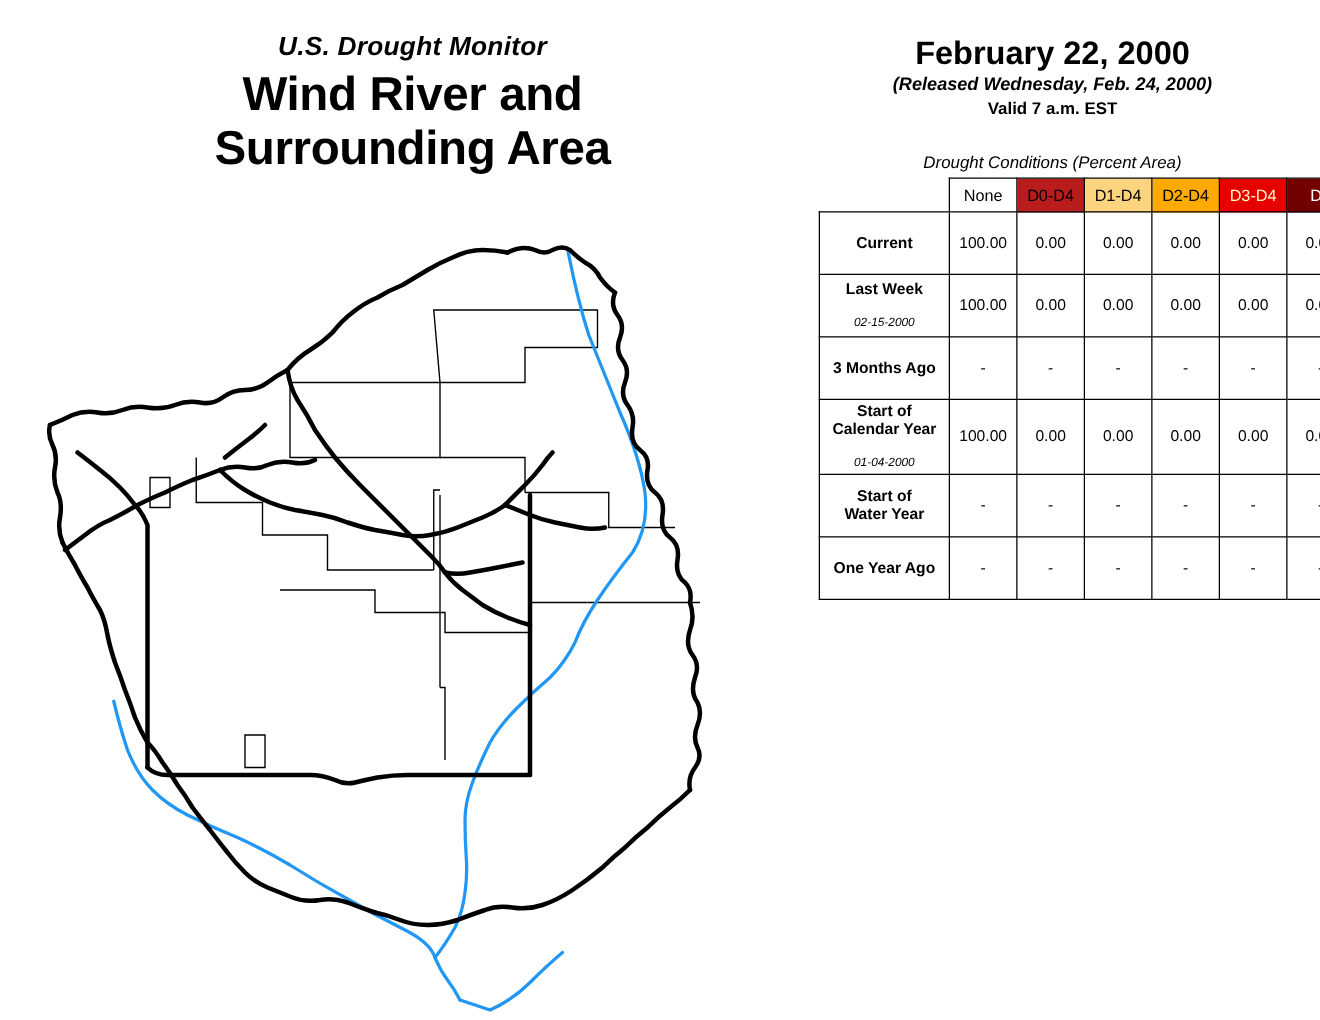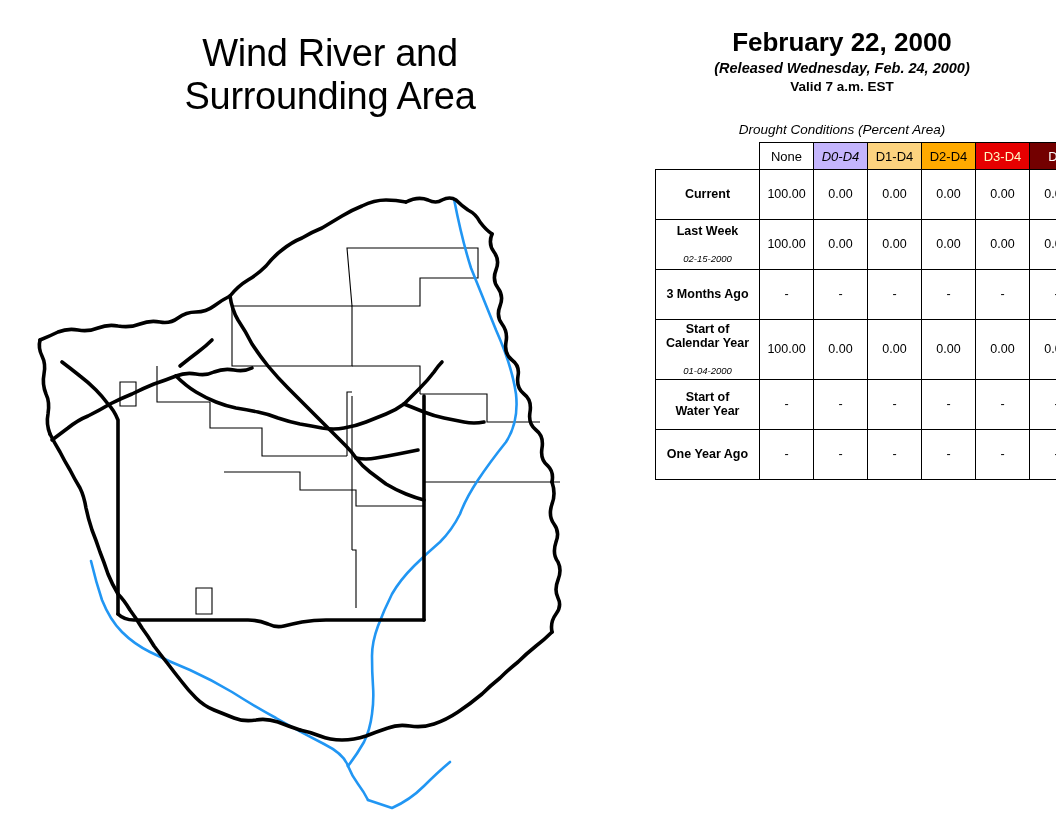--- a/index.html
+++ b/index.html
@@ -30,21 +30,21 @@
   #dm-eyebrow {
     font-size: 21px;
     font-weight: bold;
     font-style: italic;
     letter-spacing: 0.2px;
     color: #000;
     line-height: 1.1;
   }
   #dm-title {
     font-size: 38px;
-    font-weight: normal;
+    font-weight: bold;
     color: #000;
     line-height: 1.12;
     margin-top: 6px;
     letter-spacing: -0.3px;
   }
 
   #map-area {
     position: absolute;
     left: 0; top: 170px;
     width: 660px; height: 646px;
@@ -151,20 +151,21 @@
   tr.r-caly     td { height: 48px; }
   tr.r-wy       td { height: 40px; }
   tr.r-1yr      td { height: 44px; }
 </style>
 </head>
 <body>
 
 <div id="left-panel">
 
   <div id="title-block">
+    <div id="dm-eyebrow">U.S. Drought Monitor</div>
     <div id="dm-title">
       <div>Wind River and</div>
       <div>Surrounding Area</div>
     </div>
   </div>
 
   <div id="map-area">
     <svg id="map-svg" width="660" height="646" viewBox="0 0 660 646">
       <rect x="0" y="0" width="660" height="646" fill="#FFFFFF"></rect>
 
@@ -329,21 +330,21 @@
           <col class="c-data">
           <col class="c-data">
         <col class="c-data">
           <col class="c-data">
           <col class="c-data">
       </colgroup>
       <thead>
         <tr>
           <th class="corner"></th>
           <th class="hcell" style="background: rgb(255, 255, 255); color: rgb(0, 0, 0);">None</th>
-          <th class="hcell" style="background: #c4b5fd; color: rgb(0, 0, 0); font-style: italic;">D0-D4</th>
+          <th class="hcell" style="background: #b91c1c; color: rgb(0, 0, 0);">D0-D4</th>
           <th class="hcell" style="background: rgb(252, 211, 127); color: rgb(0, 0, 0);">D1-D4</th>
           <th class="hcell" style="background: rgb(255, 170, 0); color: rgb(0, 0, 0);">D2-D4</th>
           <th class="hcell" style="background: rgb(230, 0, 0); color: #fef9c3;">D3-D4</th>
           <th class="hcell" style="background: rgb(115, 0, 0); color: rgb(255, 255, 255);">D4</th>
         </tr>
       </thead>
       <tbody>
         <tr class="r-current">
           <td class="rowlabel">
             <span>Current</span>

